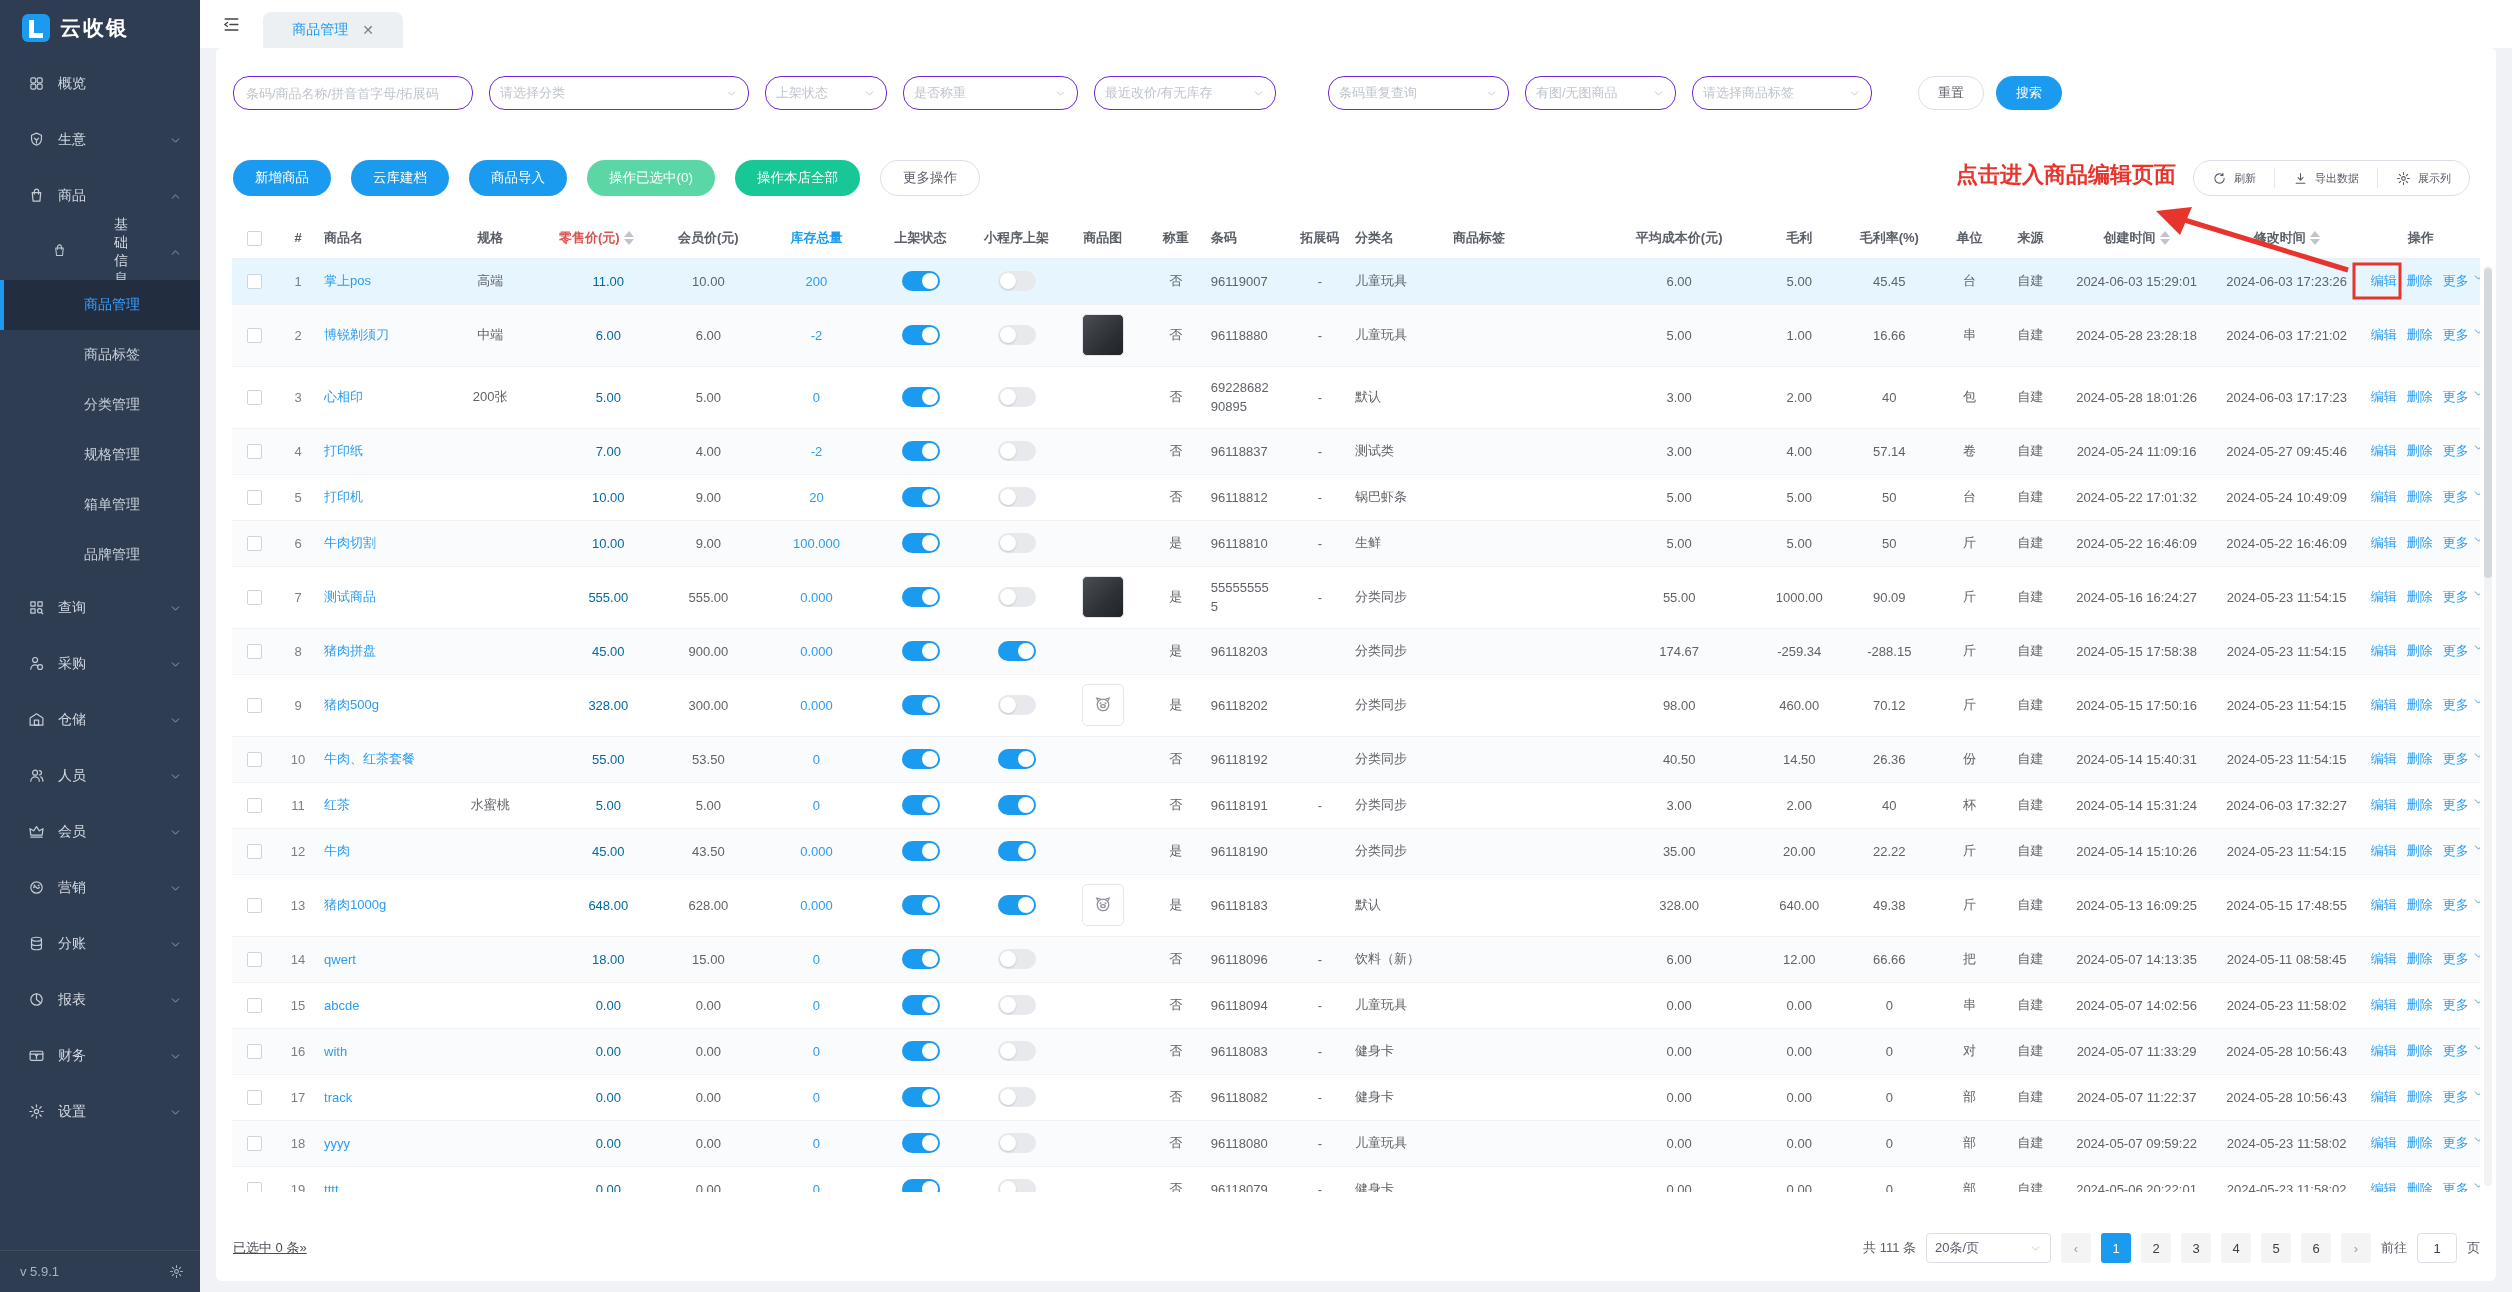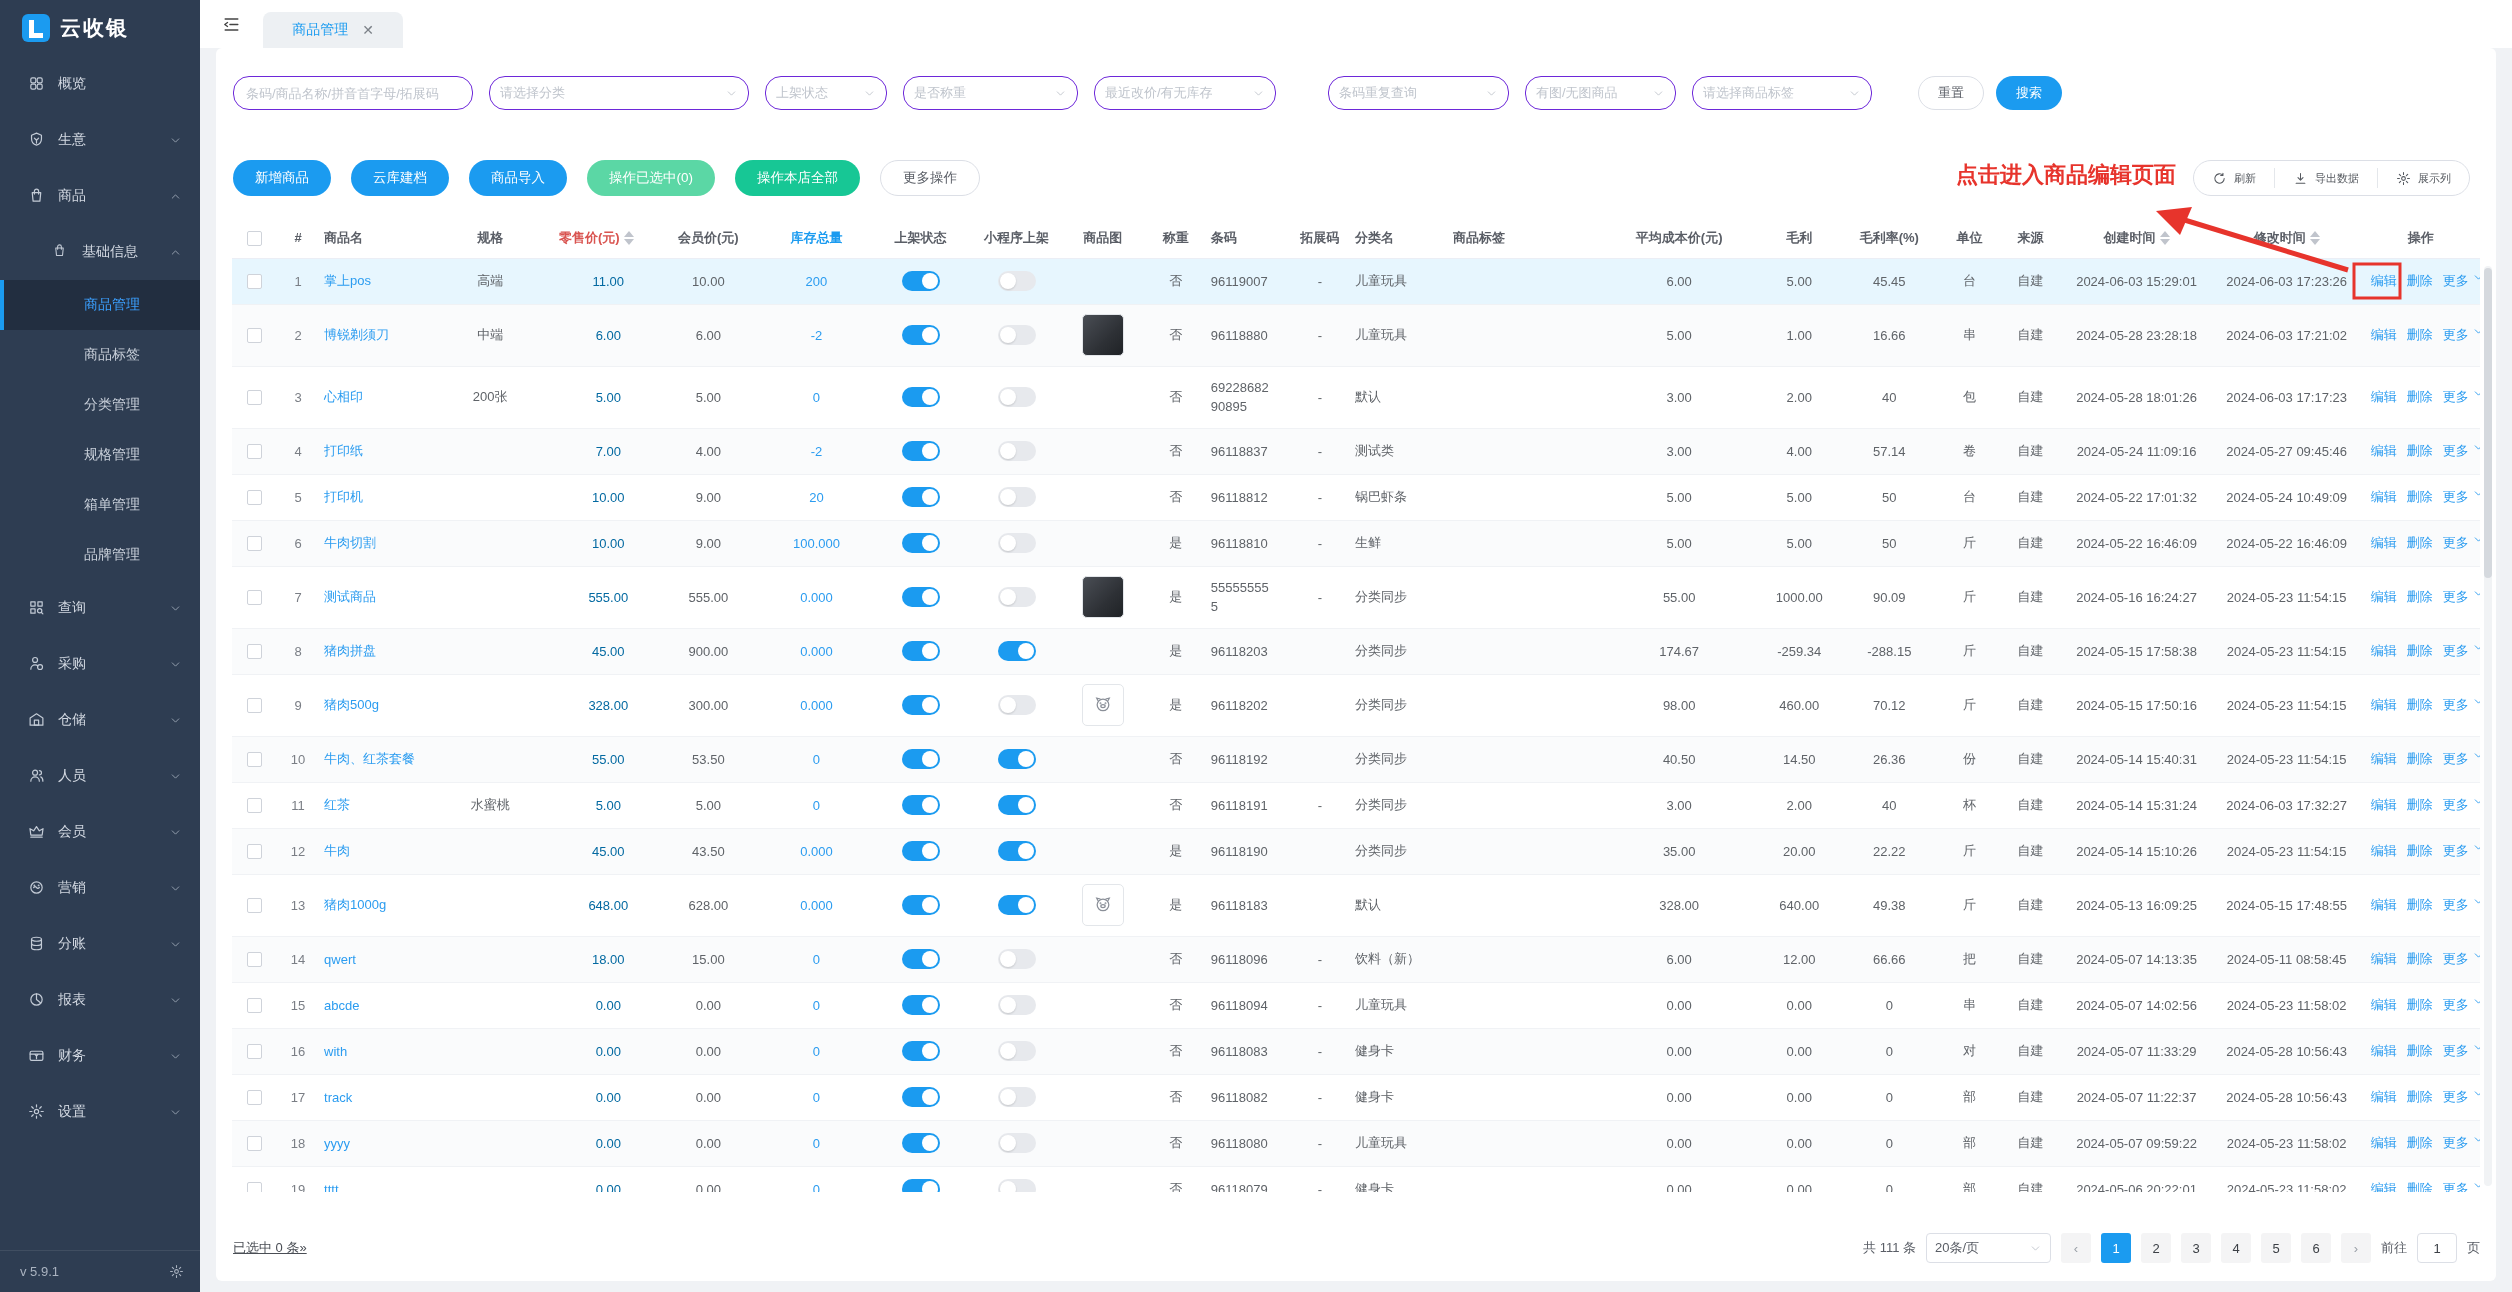--- a/index.html
+++ b/index.html
@@ -11,21 +11,21 @@
   .sidebar{position:absolute;left:0;top:0;width:200px;height:1292px;background:#2e3d52;z-index:5;display:flex;flex-direction:column;}
   .logo-row{height:56px;display:flex;align-items:center;padding-left:22px;gap:10px;flex:0 0 auto;}
   .logo-box{width:28px;height:28px;border-radius:6px;background:#1b9bf0;position:relative;}
   .logo-box::after{content:"";position:absolute;left:7px;top:6px;width:9px;height:13px;border-left:5px solid #fff;border-bottom:5px solid #fff;}
   .logo-text{color:#fff;font-size:21px;font-weight:bold;letter-spacing:2px;}
   .menu{flex:1 1 auto;overflow:hidden;}
   .m-item{height:56px;display:flex;align-items:center;padding:0 18px 0 28px;color:#d3d9e2;font-size:14px;cursor:pointer;position:relative;}
   .m-item .ic{width:18px;height:18px;margin-right:12px;display:inline-flex;color:#c3cbd6;}
   .m-item .lbl{flex:1;}
   .m-item .chev{color:#9aa5b3;display:inline-flex;}
-  .m-item.sub1{padding-left:52px;}
+  .m-item.sub1{padding-left:52px;gap:32px;}
   .m-item.sub2{height:50px;padding-left:84px;color:#c9d0da;}
   .m-item.sub2.selected{background:#222e40;color:#3ba0ff;}
   .m-item.sub2.selected::before{content:"";position:absolute;left:0;top:0;bottom:0;width:4px;background:#1b9bf0;}
   .ver-row{flex:0 0 auto;height:42px;border-top:1px solid rgba(255,255,255,.09);display:flex;align-items:center;padding:0 16px 0 20px;color:#aab3c0;font-size:13px;}
   .ver-row .gear{margin-left:auto;display:inline-flex;color:#aab3c0;cursor:pointer;}
 
   
   .topbar{position:absolute;left:200px;top:0;right:0;height:48px;background:#fff;}
   .collapse-ic{position:absolute;left:22px;top:15px;color:#444;cursor:pointer;}
   .tab{position:absolute;left:63px;top:12px;width:140px;height:36px;background:#edf0f3;border-radius:8px 8px 0 0;

